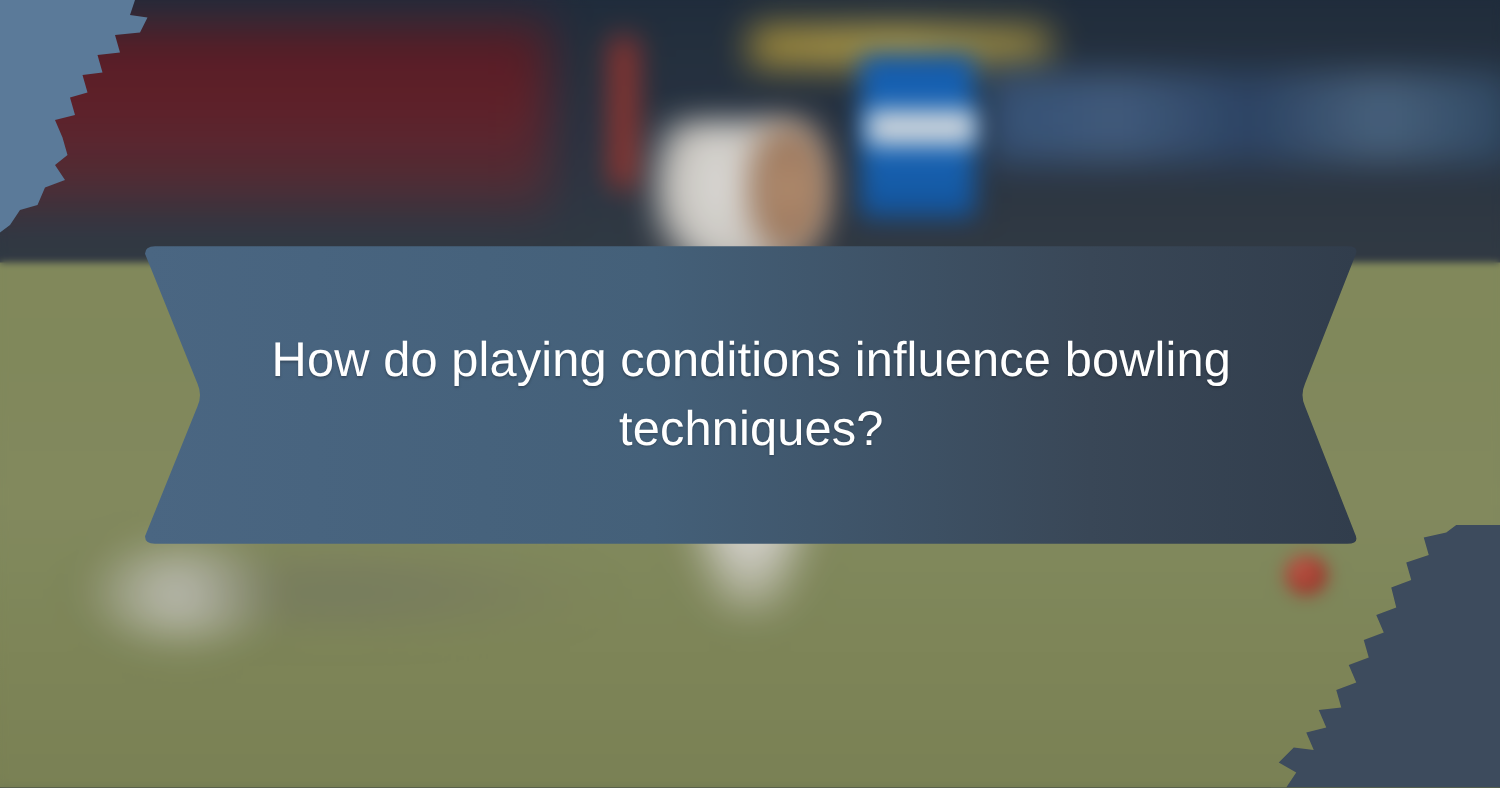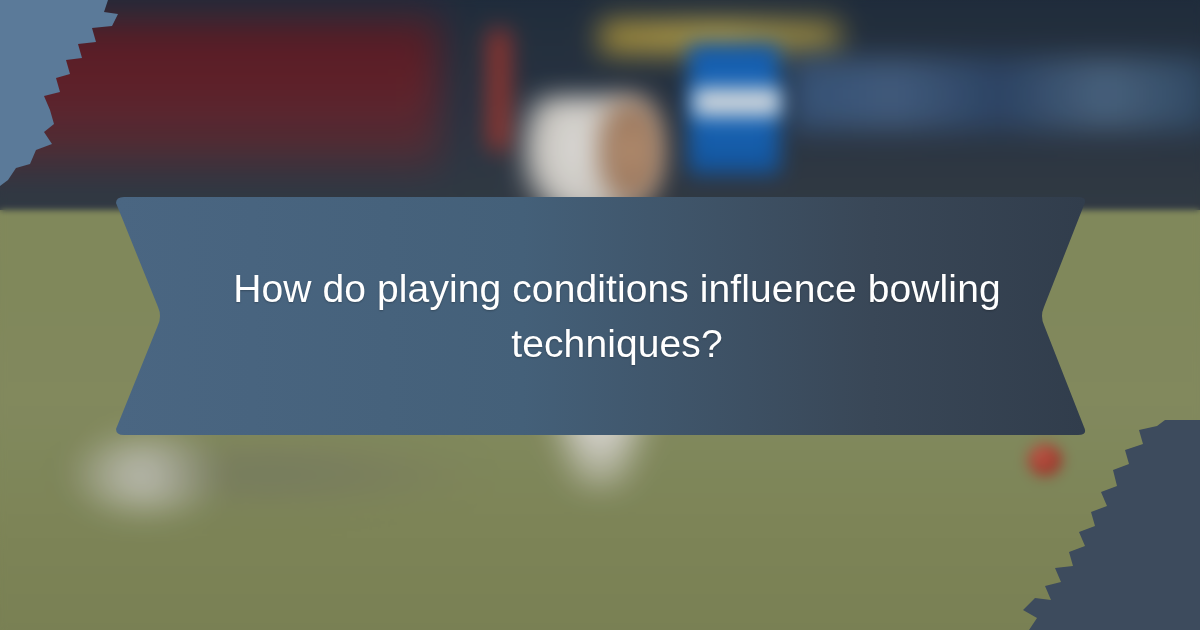--- a/index.html
+++ b/index.html
@@ -176,21 +176,21 @@
     position: absolute;
     left: 108px;
     top: 195px;
     width: 986px;
     height: 242px;
   }
   #banner-svg { display: block; width: 100%; height: 100%; }
 
   #banner-text {
     position: absolute;
-    left: 124px;
+    left: 108px;
     top: 195px;
     width: 986px;
     height: 242px;
     display: flex;
     align-items: center;
     box-sizing: border-box;
     padding: 0 80px;
   }
   #banner-text h1 {
     margin: 0;

